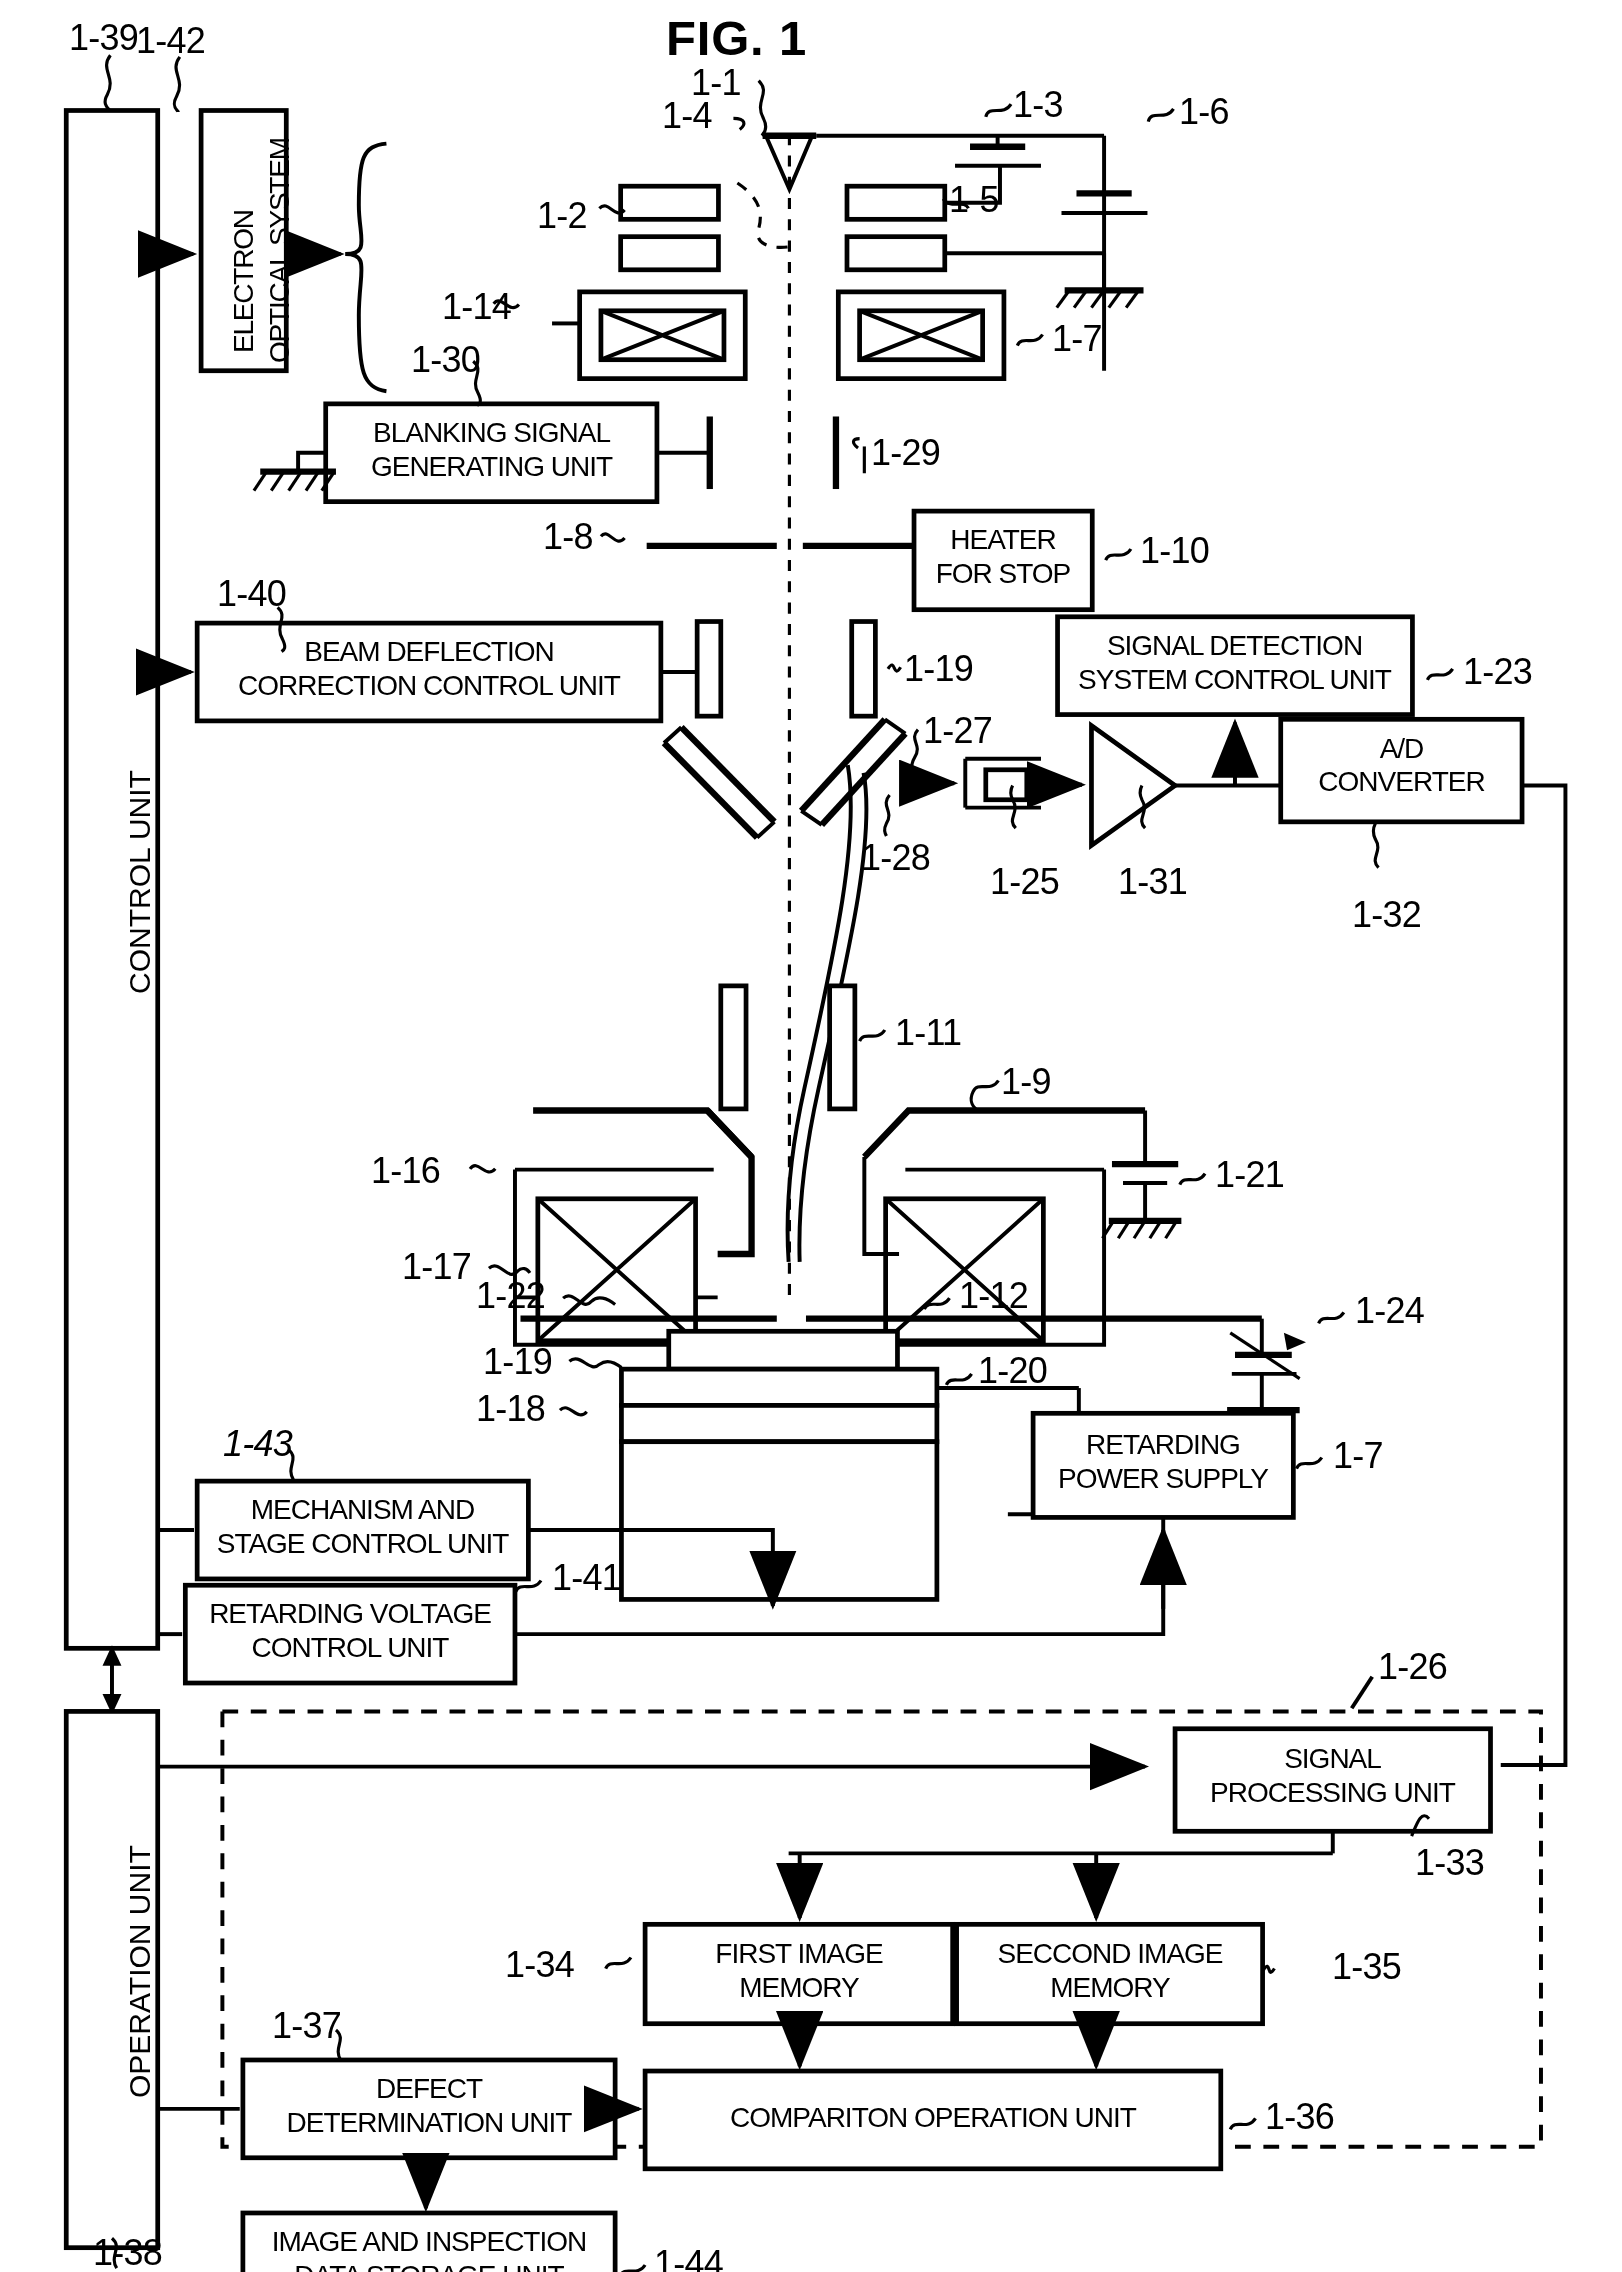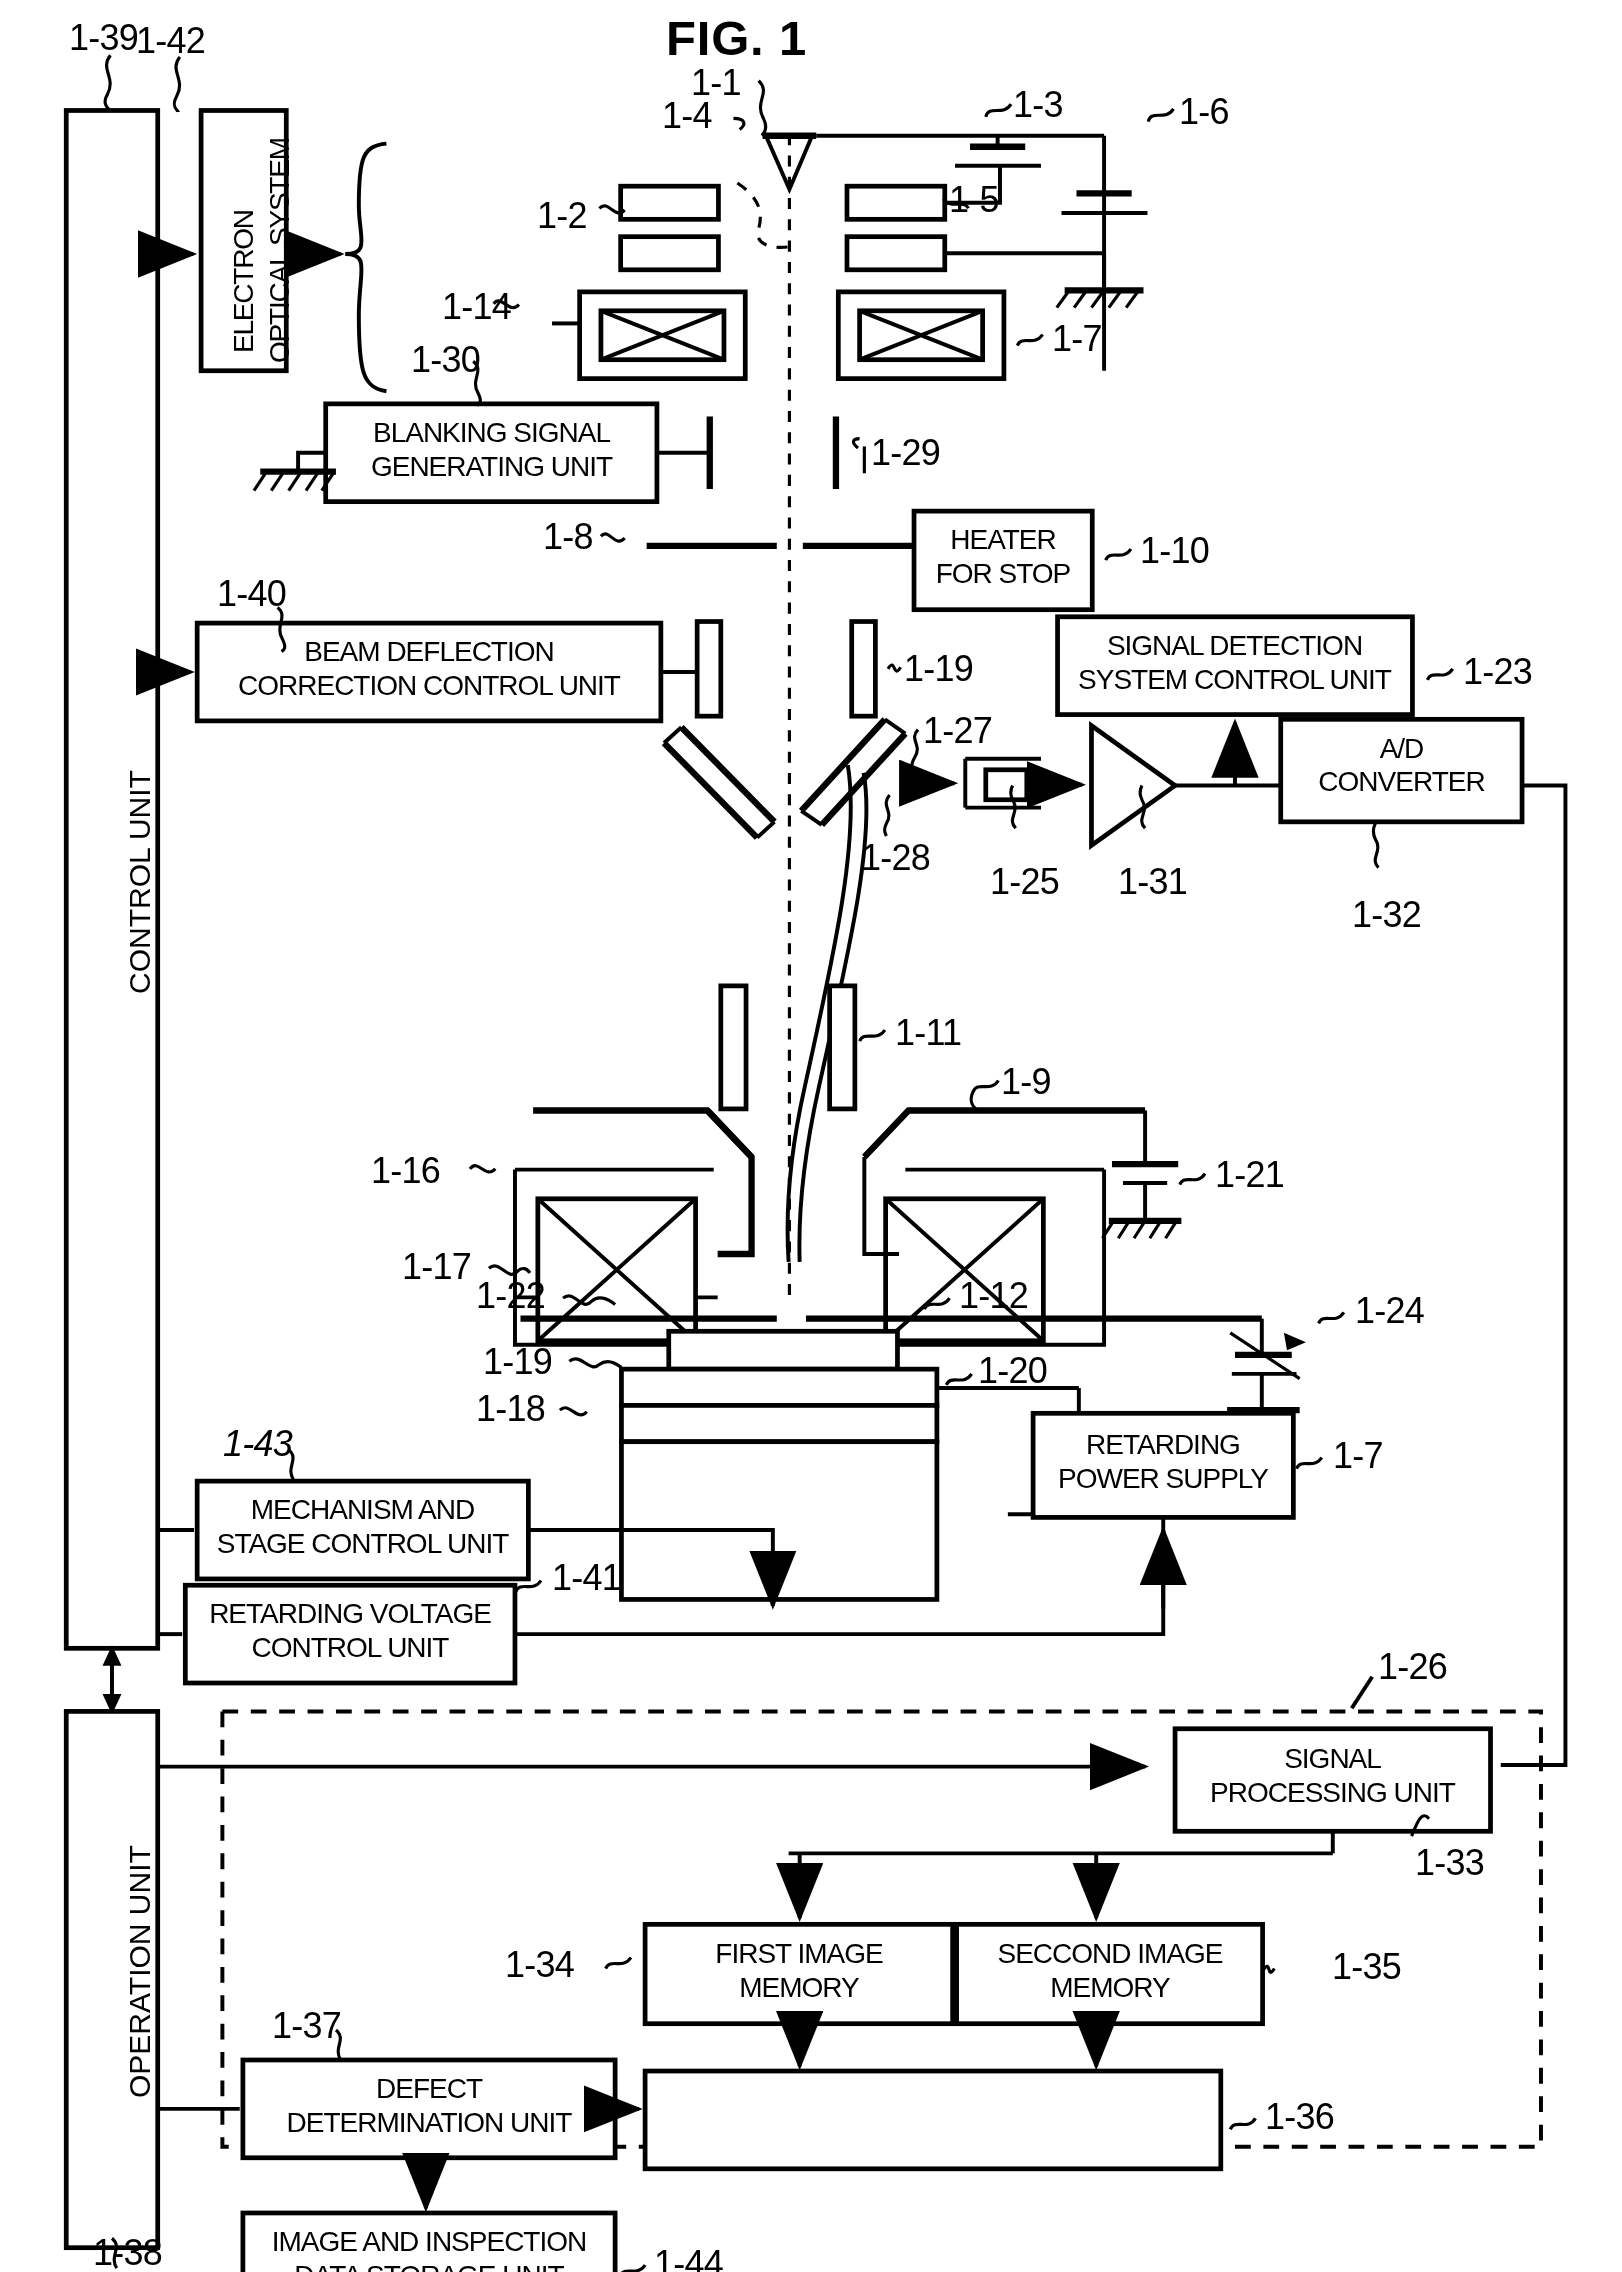--- a/index.html
+++ b/index.html
@@ -421,20 +421,21 @@
 
   <div class="boxlabel" style="left:1175px; top:1743px; width:315px;">SIGNAL</div>
   <div class="boxlabel" style="left:1175px; top:1777px; width:315px;">PROCESSING UNIT</div>
 
   <div class="boxlabel" style="left:645px; top:1938px; width:308px;">FIRST IMAGE</div>
   <div class="boxlabel" style="left:645px; top:1972px; width:308px;">MEMORY</div>
 
   <div class="boxlabel" style="left:957px; top:1938px; width:306px;">SECCOND IMAGE</div>
   <div class="boxlabel" style="left:957px; top:1972px; width:306px;">MEMORY</div>
 
+  <div class="boxlabel" style="left:645px; top:2102px; width:576px;">COMPARITON OPERATION UNIT</div>
 
   <div class="boxlabel" style="left:243px; top:2073px; width:372px;">DEFECT</div>
   <div class="boxlabel" style="left:243px; top:2107px; width:372px;">DETERMINATION UNIT</div>
 
   <div class="boxlabel" style="left:243px; top:2226px; width:372px;">IMAGE AND INSPECTION</div>
   <div class="boxlabel" style="left:243px; top:2260px; width:372px;">DATA STORAGE UNIT</div>
 
   <div class="reflabel" style="left:69px; top:17.3px;">1-39</div>
   <div class="reflabel" style="left:136px; top:20px;">1-42</div>
   <div class="reflabel" style="left:691px; top:62px;">1-1</div>

